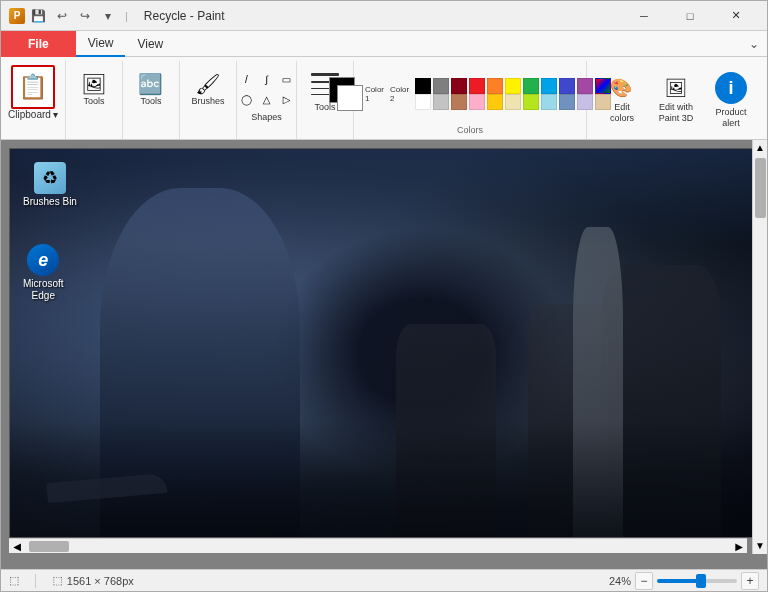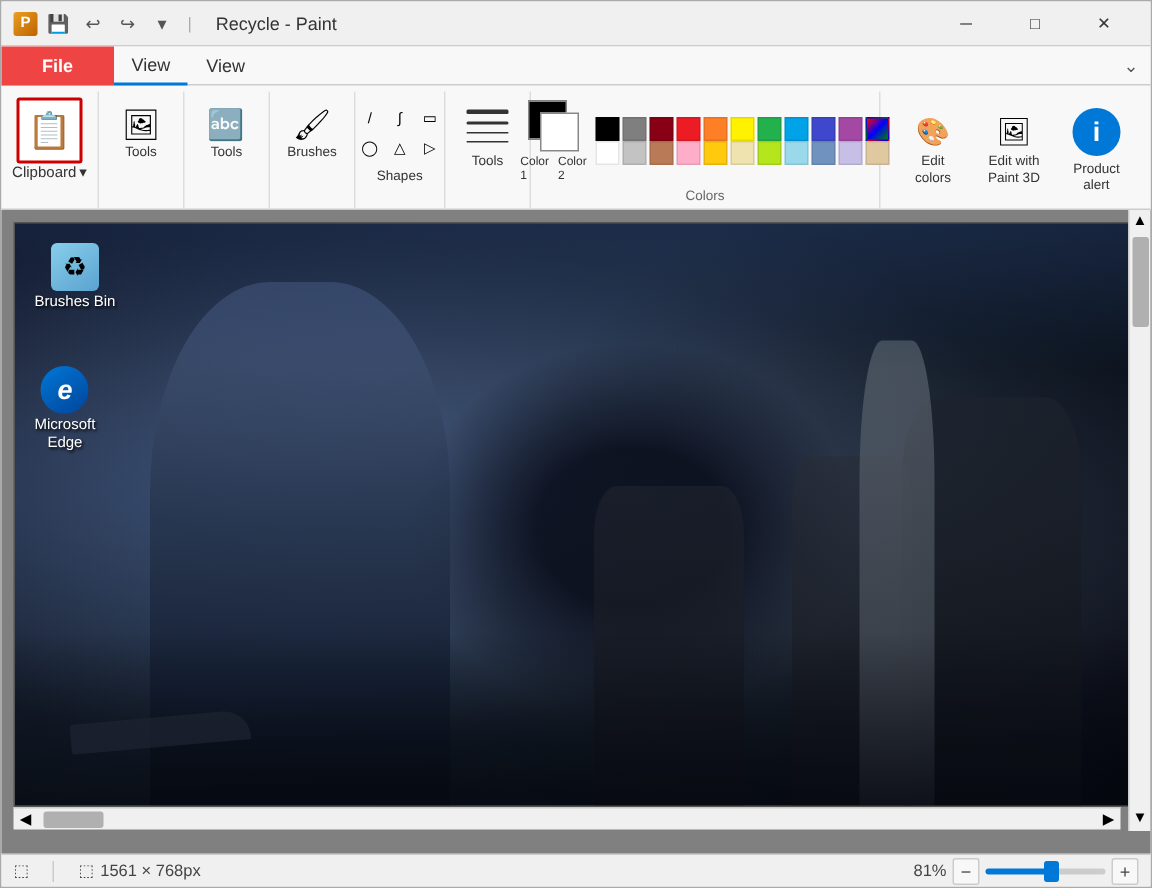--- a/index.html
+++ b/index.html
@@ -525,21 +525,21 @@
             </div>
             <span class="tool-btn-label">Tools</span>
           </div>
         </div>
         <div class="ribbon-group-label"></div>
       </div>
 
       <div class="ribbon-group" style="min-width:180px; flex:1;">
         <div style="display:flex; align-items:center; gap:6px; padding: 2px 4px; flex:1;">
 
-          <div style="display:flex; flex-direction:column; gap:2px; align-items:center;">
+          <div style="display:flex; flex-direction:row; gap:2px; align-items:center;">
             <div style="position:relative; width:34px; height:34px;">
               <div style="width:26px;height:26px;background:#000;border:1px solid #888;position:absolute;top:0;left:0;cursor:pointer;"></div>
               <div style="width:26px;height:26px;background:#fff;border:1px solid #888;position:absolute;top:8px;left:8px;cursor:pointer;"></div>
             </div>
             <div style="display:flex;gap:2px;">
               <span style="font-size:8px;color:#333;">Color<br>1</span>
               <span style="font-size:8px;color:#333;margin-left:4px;">Color<br>2</span>
             </div>
           </div>
 
@@ -653,21 +653,21 @@
   <div class="status-bar">
     <div class="status-item">
       <span>⬚</span>
     </div>
     <div class="status-divider"></div>
     <div class="status-item">
       <span>⬚</span>
       <span>1561 × 768px</span>
     </div>
     <div class="zoom-control">
-      <span>81%</span>
+      <span>24%</span>
       <div class="zoom-btn">−</div>
       <div class="zoom-slider">
         <div class="zoom-slider-thumb"></div>
       </div>
       <div class="zoom-btn">+</div>
     </div>
   </div>
 
 </div>
 

